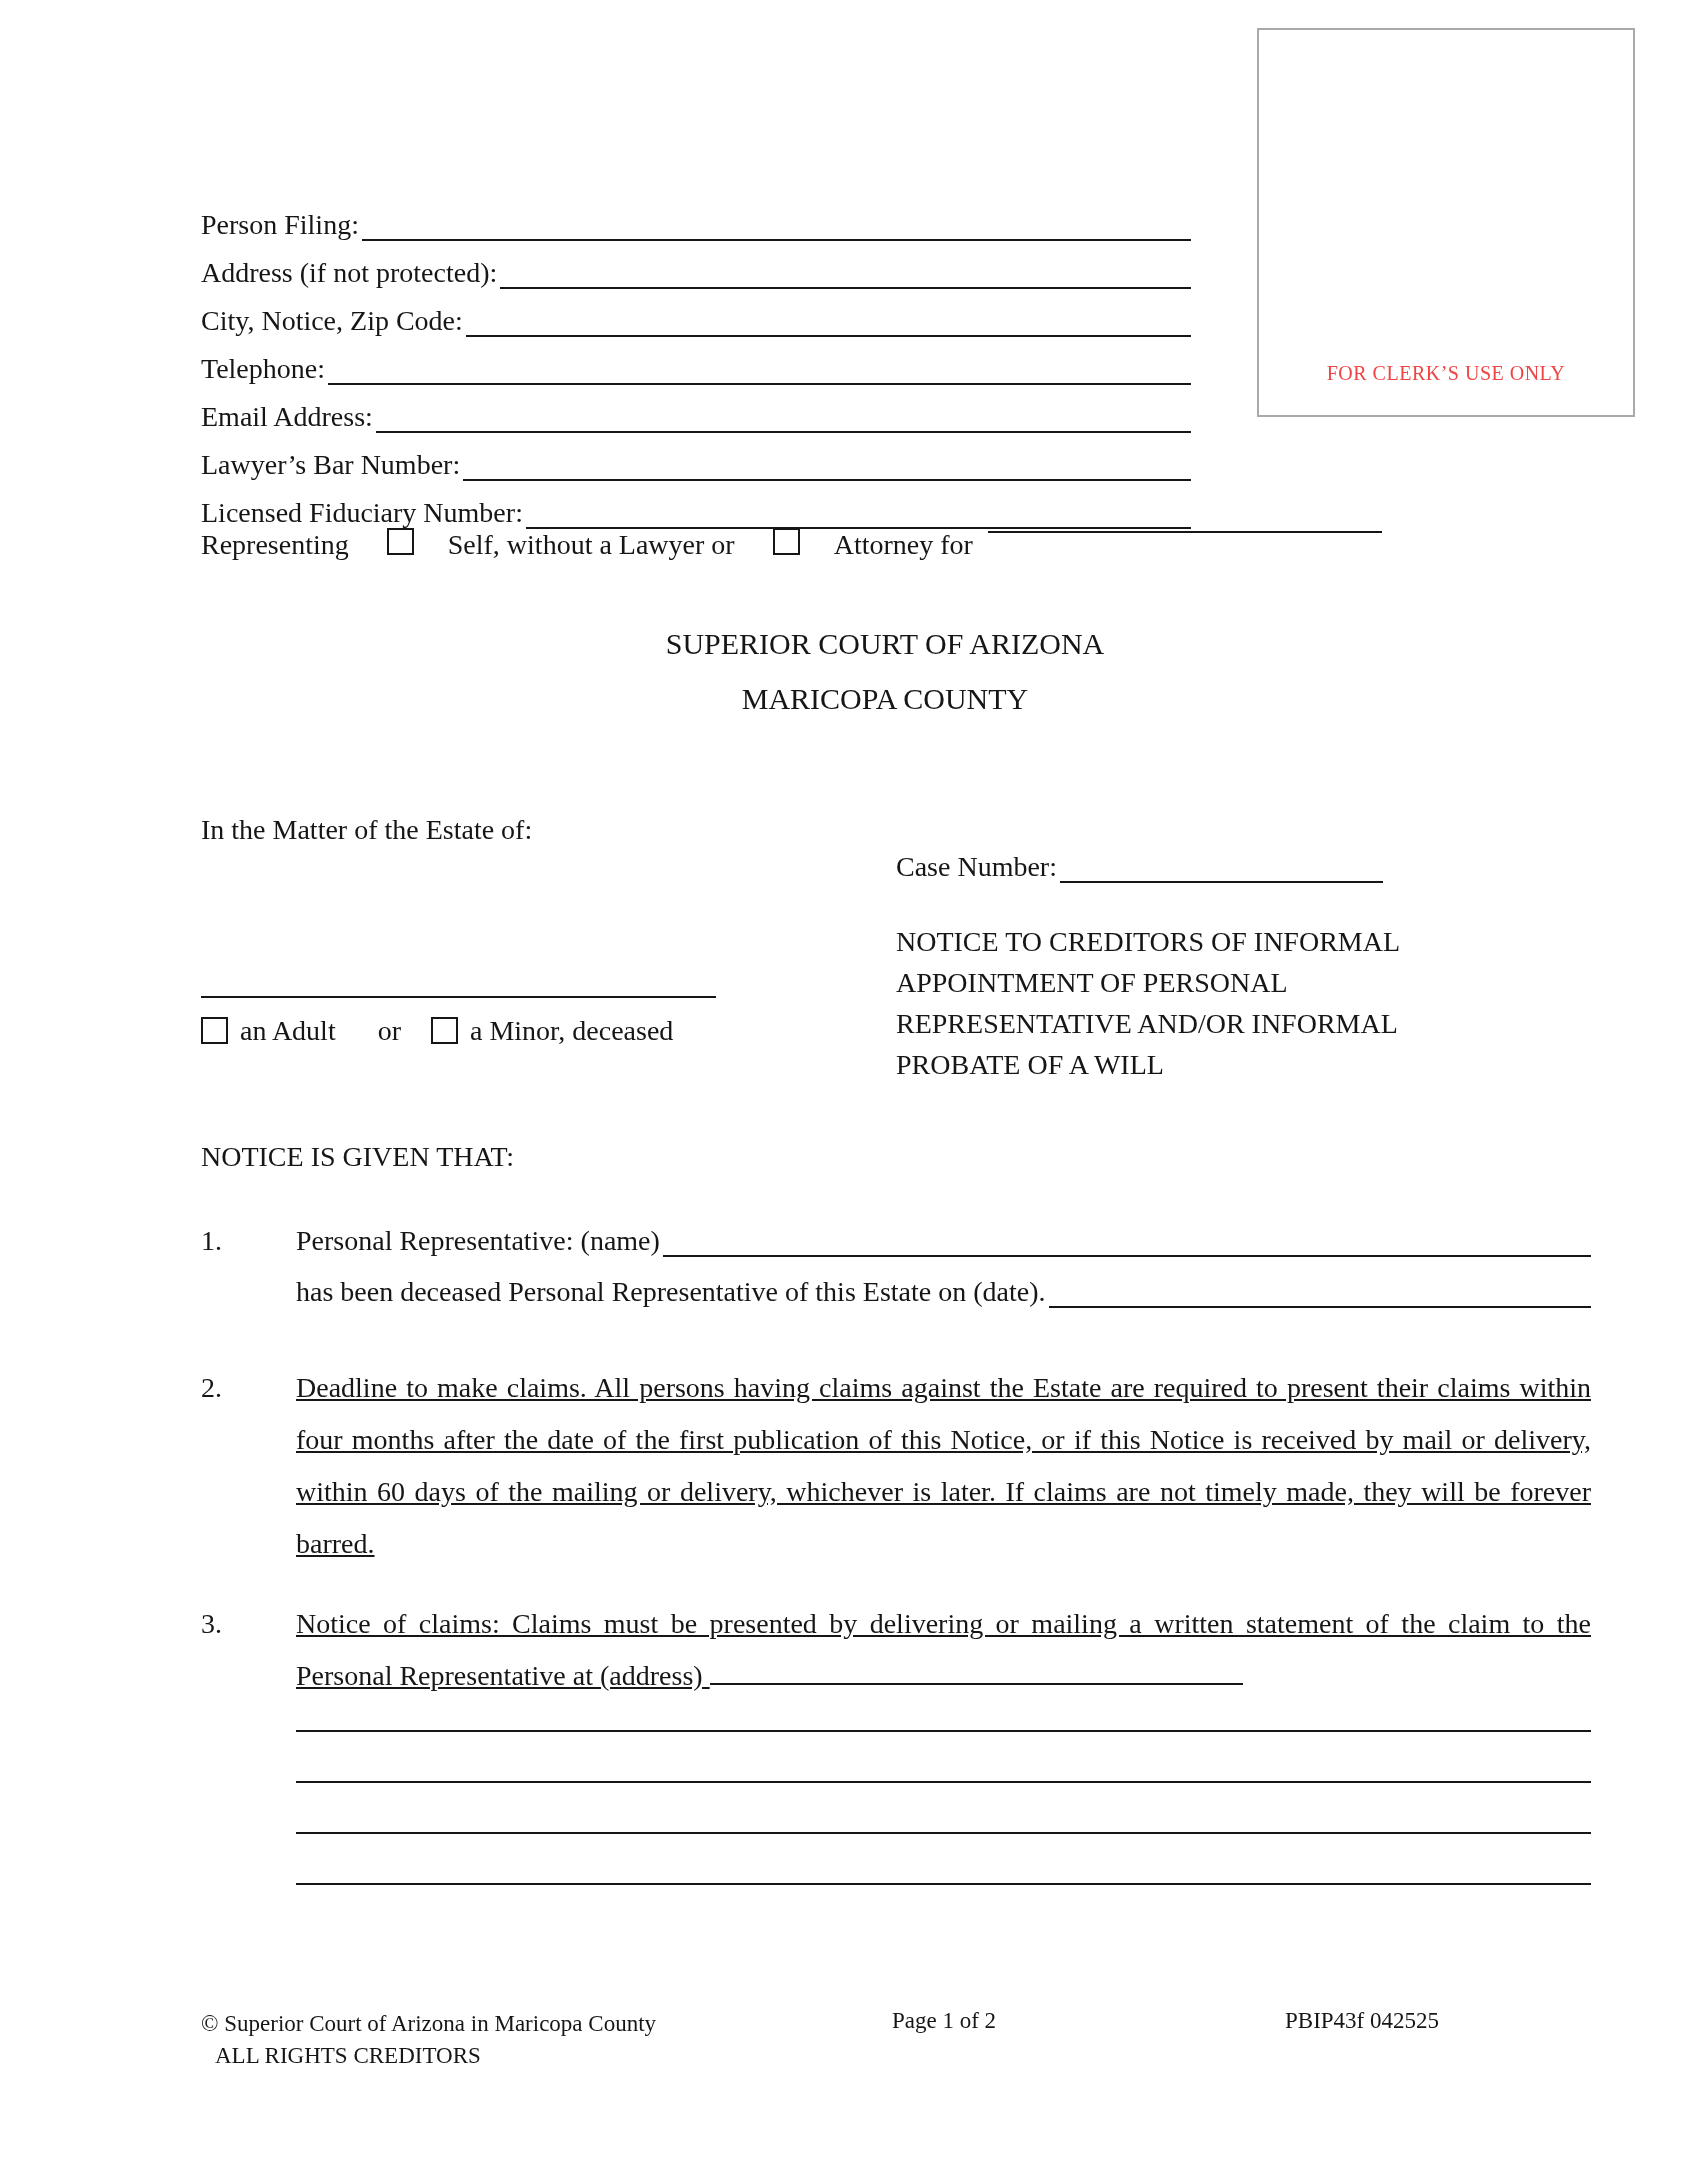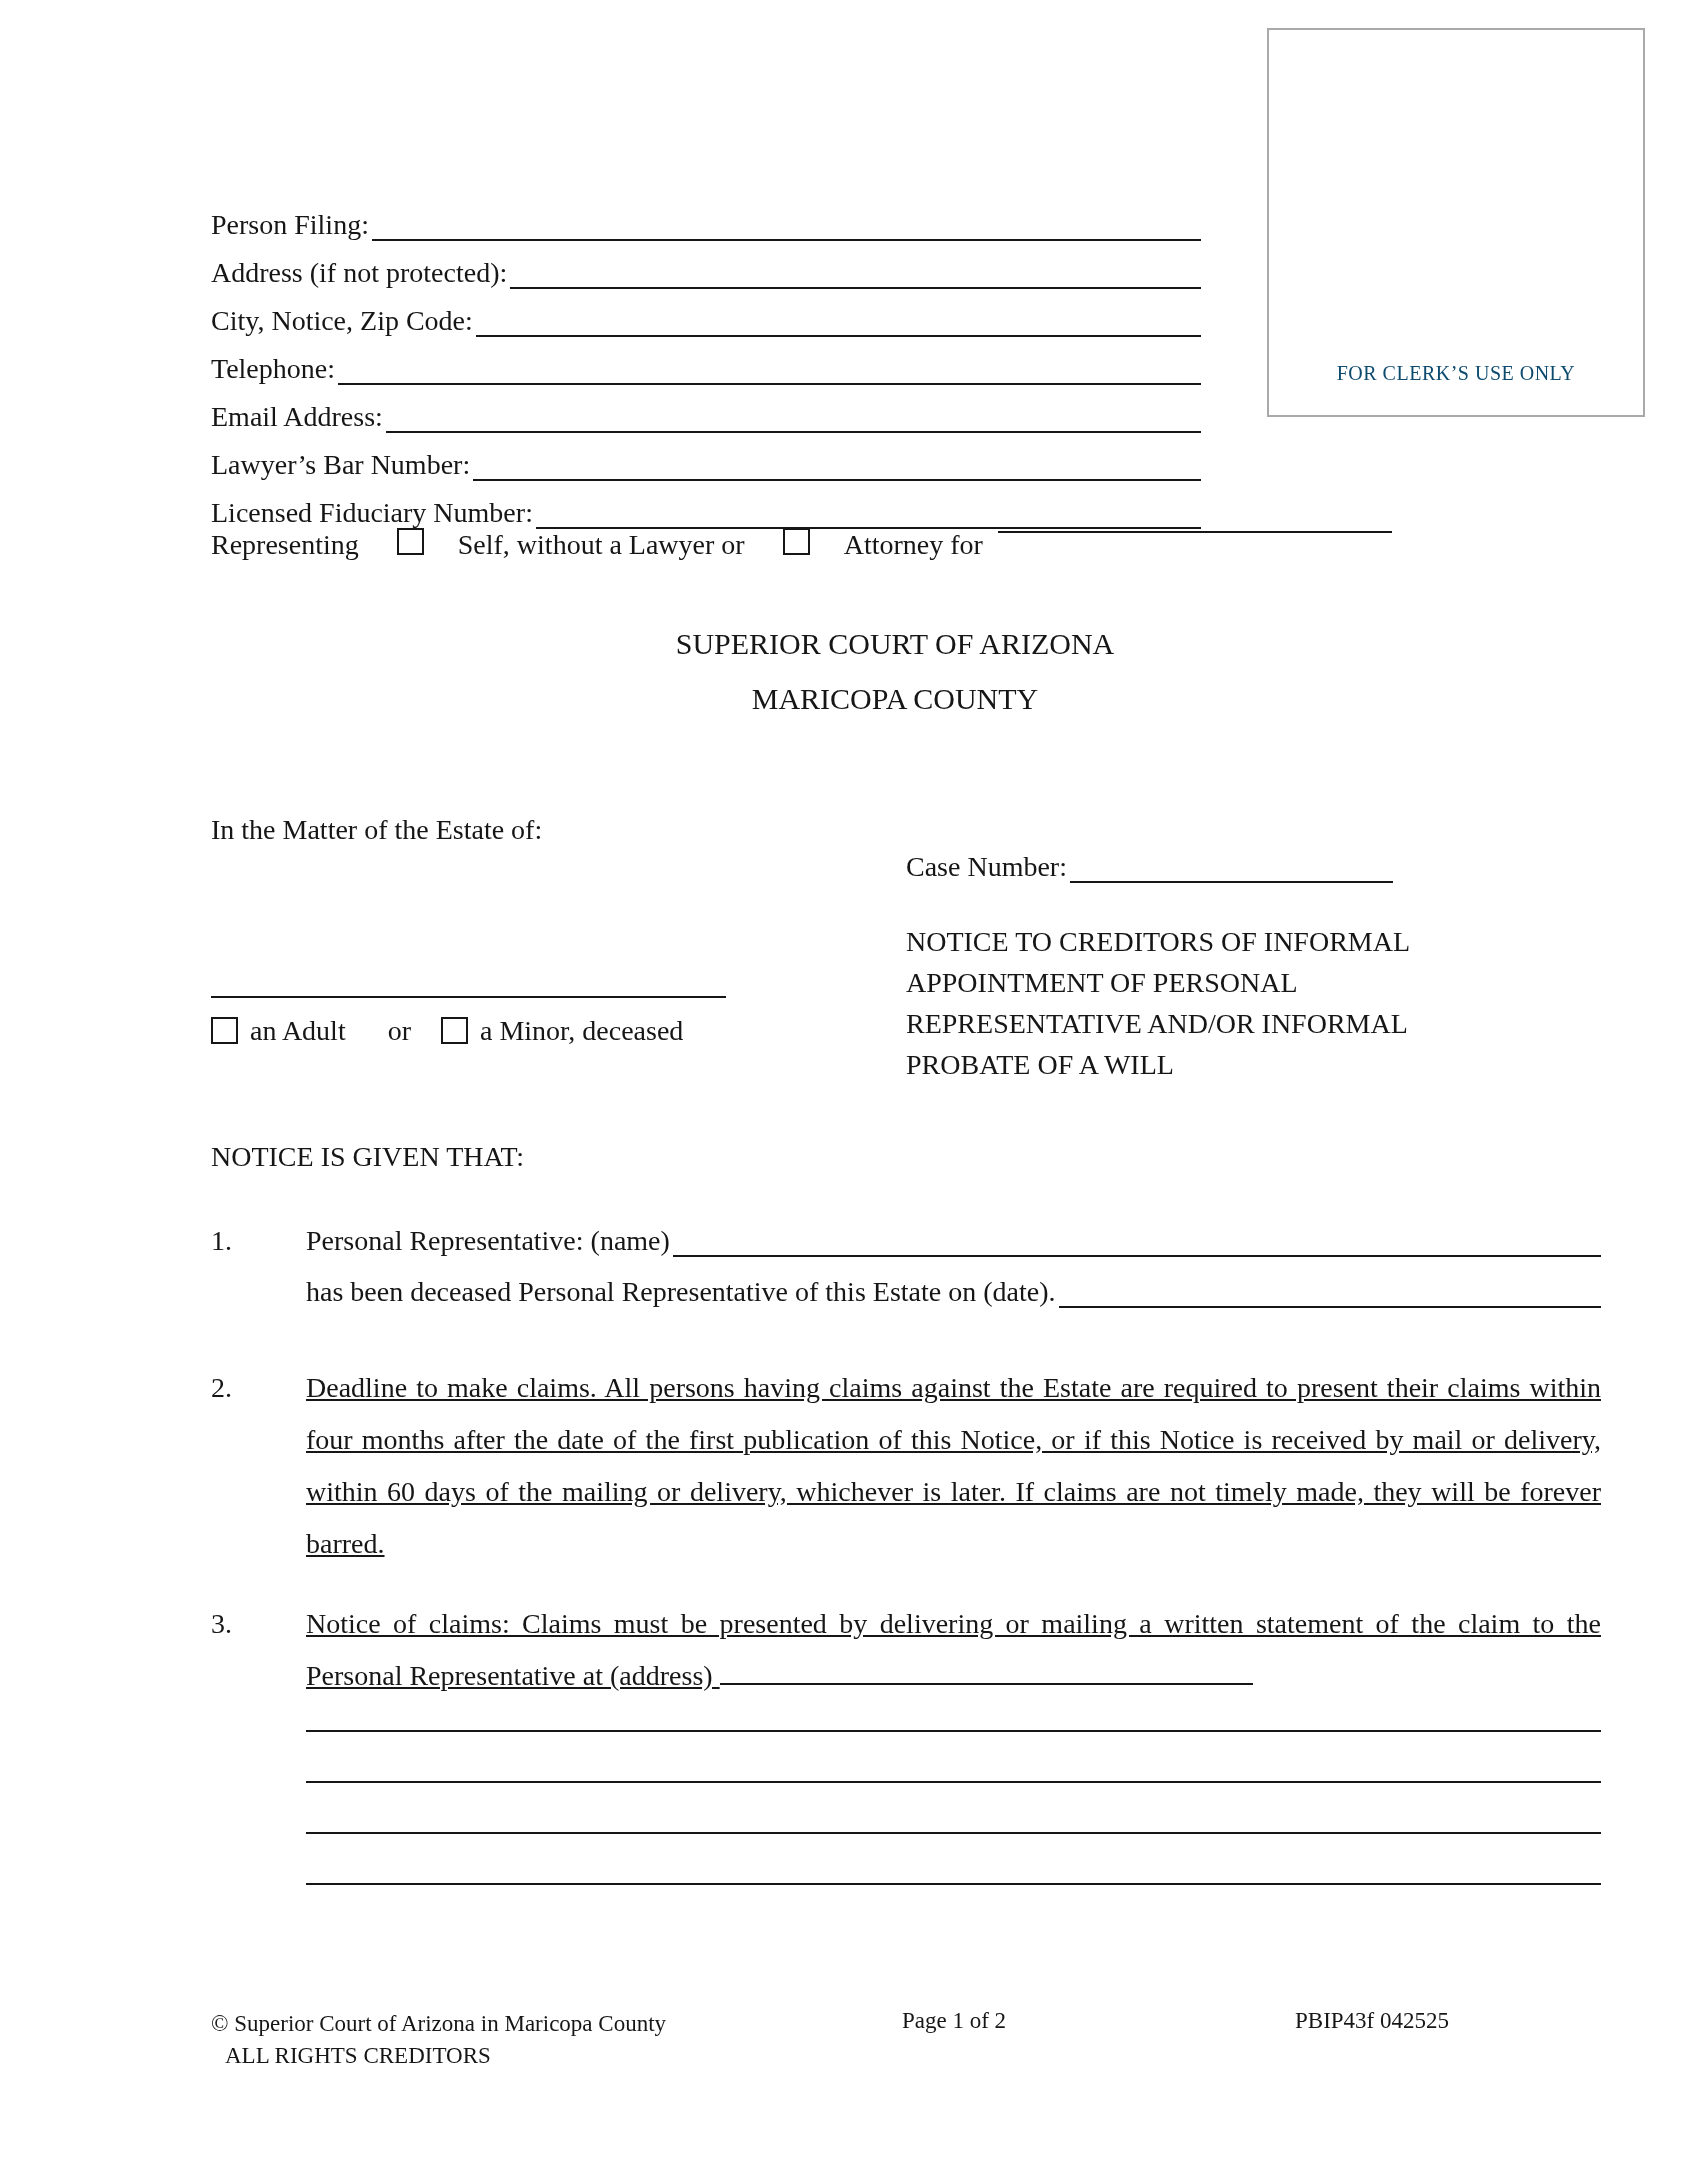--- a/index.html
+++ b/index.html
@@ -2,21 +2,21 @@
 <html><head>
 <meta charset="utf-8">
 <style>
   * { margin:0; padding:0; box-sizing:border-box; }
   html,body { background:#ffffff; }
   body {
     width:1683px; height:2178px; position:relative;
     font-family:"Liberation Serif","DejaVu Serif",serif;
     color:#161616; font-size:28px;
   }
-  .abs { position:absolute;margin-left:10px; }
+  .abs { position:absolute; }
 
   
   .fill { flex:1 1 auto; border-bottom:2px solid #161616; height:4px; margin-left:3px; }
 
   
   .fields { left:201px; top:193px; width:990px; }
   .frow { display:flex; align-items:flex-end; height:48px; }
   .frow .lbl { white-space:nowrap; }
 
   .rep-row { display:flex; align-items:flex-start; height:48px; width:1181px;gap:12px; }
@@ -29,21 +29,21 @@
     position:relative; bottom:1px;
   }
 
   
   .clerk-box {
     left:1257px; top:28px; width:378px; height:389px;
     border:2px solid #a9a9a9;
   }
   .clerk-box .clerk-label {
     position:absolute; left:0; right:0; bottom:30px;
-    text-align:center; font-size:20px; letter-spacing:0.5px; color:#0c4a6e;
+    text-align:center; font-size:20px; letter-spacing:0.5px; color:#ef4444;
   }
 
   
   .court { left:190px; top:616px; width:1390px; text-align:center;
            font-size:30px; line-height:55px; }
 
   
   .estate-label { left:201px; top:814px; }
   .case-row { left:896px; top:847px; width:487px; display:flex; align-items:flex-end; height:36px; }
   .notice-title { left:896px; top:921px; width:693px; line-height:41px; }

